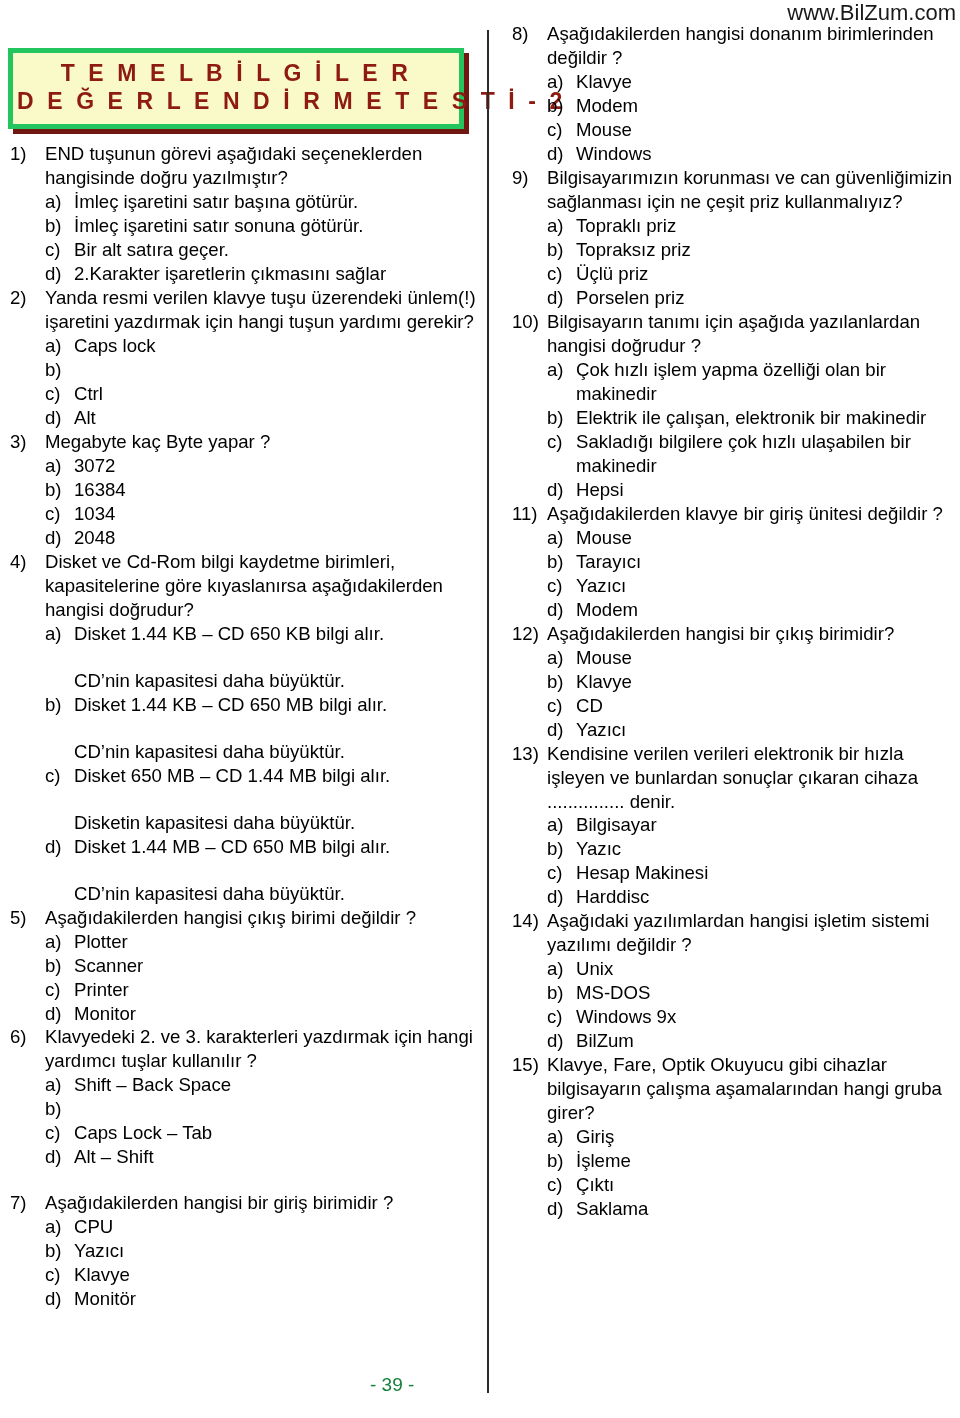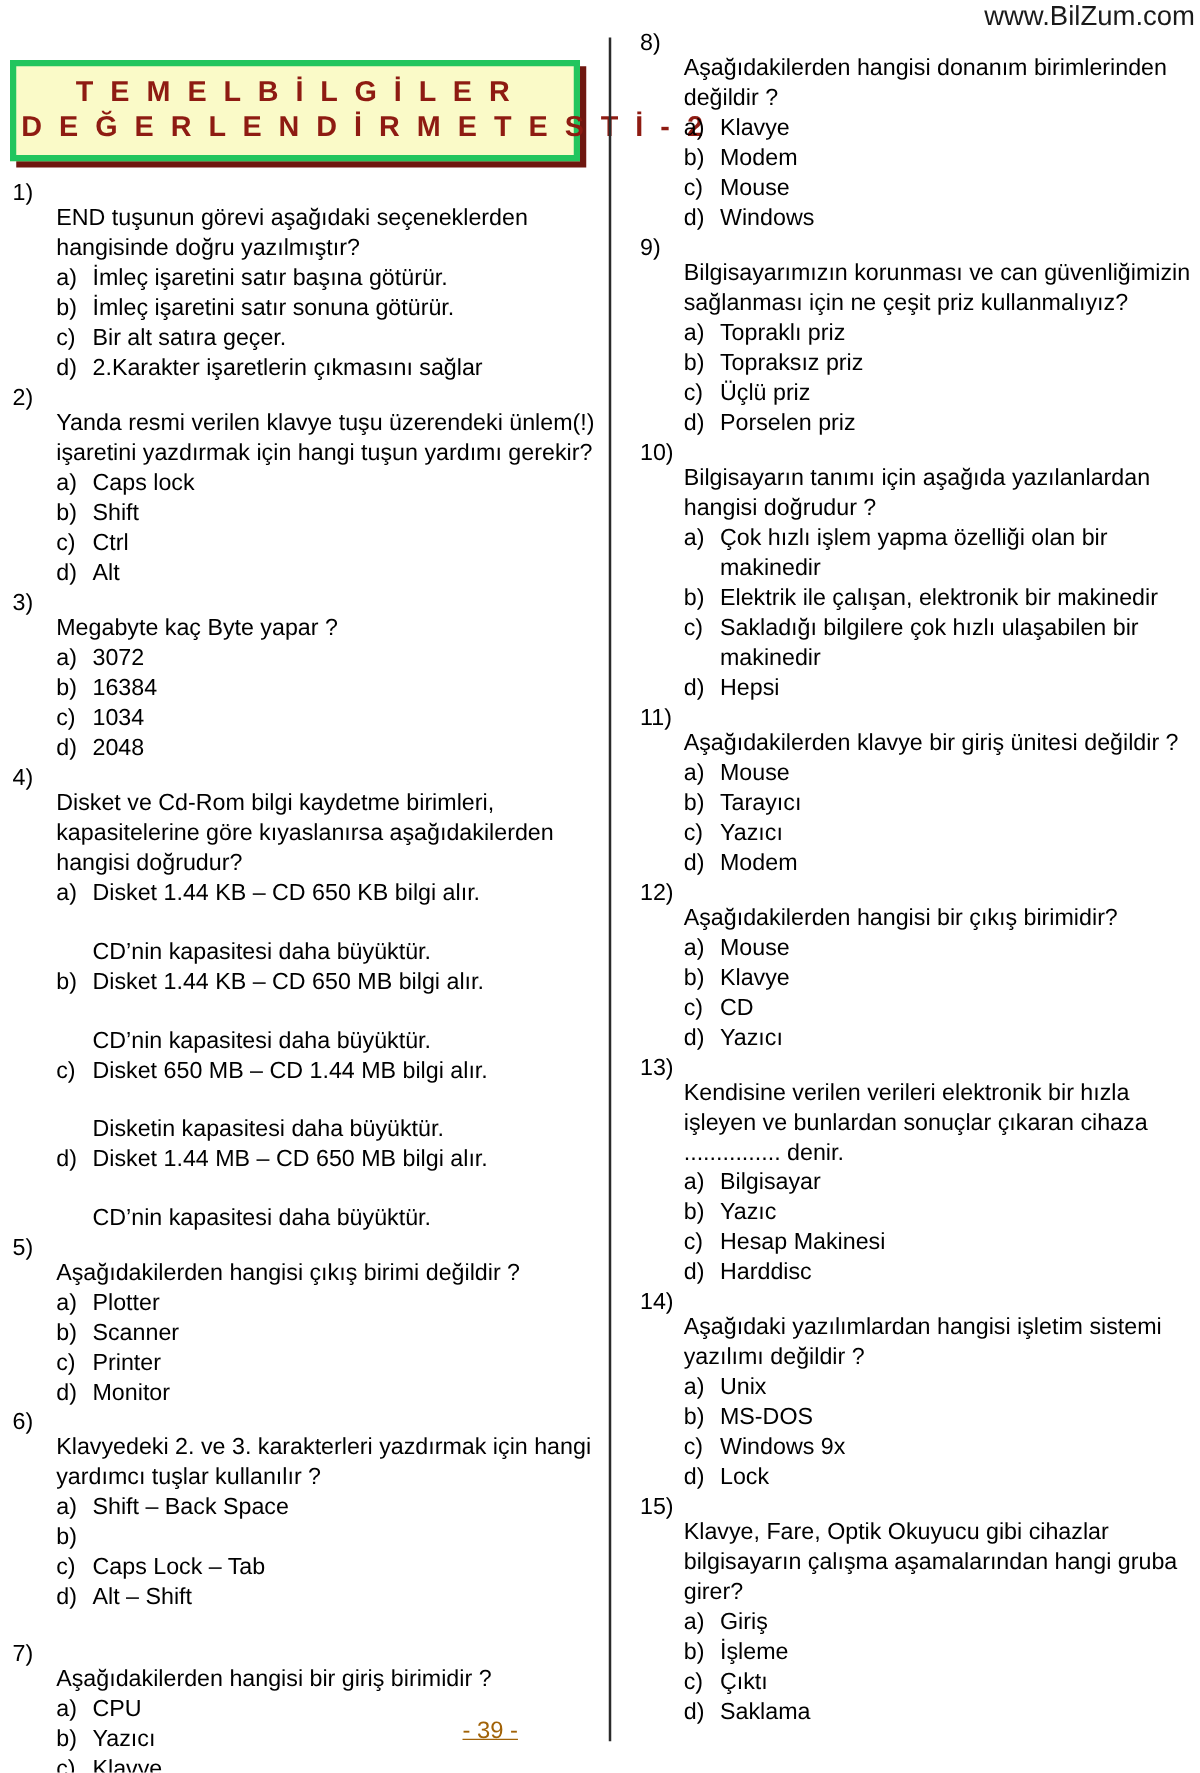--- a/index.html
+++ b/index.html
@@ -98,21 +98,20 @@
     line-height: 1.29;
   }
   .q-num {
     flex: 0 0 auto;
     min-width: 35px;
     text-align: left;
     white-space: pre;
   }
   .q-text {
     flex: 1 1 auto;
-    margin-top: 20px;
   }
   .options {
     margin: 0;
     padding: 0;
     list-style: none;
   }
   .opt {
     display: flex;
     align-items: flex-start;
     font-size: 18.6px;
@@ -137,23 +136,22 @@
   .spacer-line {
     height: 22px;
   }
 
   
   .page-number {
     position: absolute;
     left: 370px;
     top: 1374px;
     font-size: 19px;
-    color: #a16207;
+    color: #15803d;
     white-space: nowrap;
-    text-decoration: underline;
   }
 </style>
 </head>
 <body>
 
 <div id="page">
 
   <div class="watermark">www.BilZum.com</div>
 
   <div class="title-banner-wrap">
@@ -195,21 +193,20 @@
           <span class="q-num">2)</span>
           <span class="q-text">Yanda resmi verilen klavye tuşu üzerendeki ünlem(!) işaretini yazdırmak için hangi tuşun yardımı gerekir?</span>
         </div>
         <ul class="options">
           <li class="opt">
             <span class="opt-letter">a)</span>
             <span class="opt-text">Caps lock</span>
           </li>
           <li class="opt">
             <span class="opt-letter">b)</span>
-            <span class="opt-text">Shift</span>
           </li>
           <li class="opt">
             <span class="opt-letter">c)</span>
             <span class="opt-text">Ctrl</span>
           </li>
           <li class="opt">
             <span class="opt-letter">d)</span>
             <span class="opt-text">Alt</span>
           </li>
         </ul>
@@ -497,21 +494,21 @@
           <li class="opt">
             <span class="opt-letter">b)</span>
             <span class="opt-text">MS-DOS</span>
           </li>
           <li class="opt">
             <span class="opt-letter">c)</span>
             <span class="opt-text">Windows 9x</span>
           </li>
           <li class="opt">
             <span class="opt-letter">d)</span>
-            <span class="opt-text">Lock</span>
+            <span class="opt-text">BilZum</span>
           </li>
         </ul>
       </div>
       <div class="question">
         <div class="q-head">
           <span class="q-num">15)</span>
           <span class="q-text">Klavye, Fare, Optik Okuyucu gibi cihazlar bilgisayarın çalışma aşamalarından hangi gruba girer?</span>
         </div>
         <ul class="options">
           <li class="opt">

